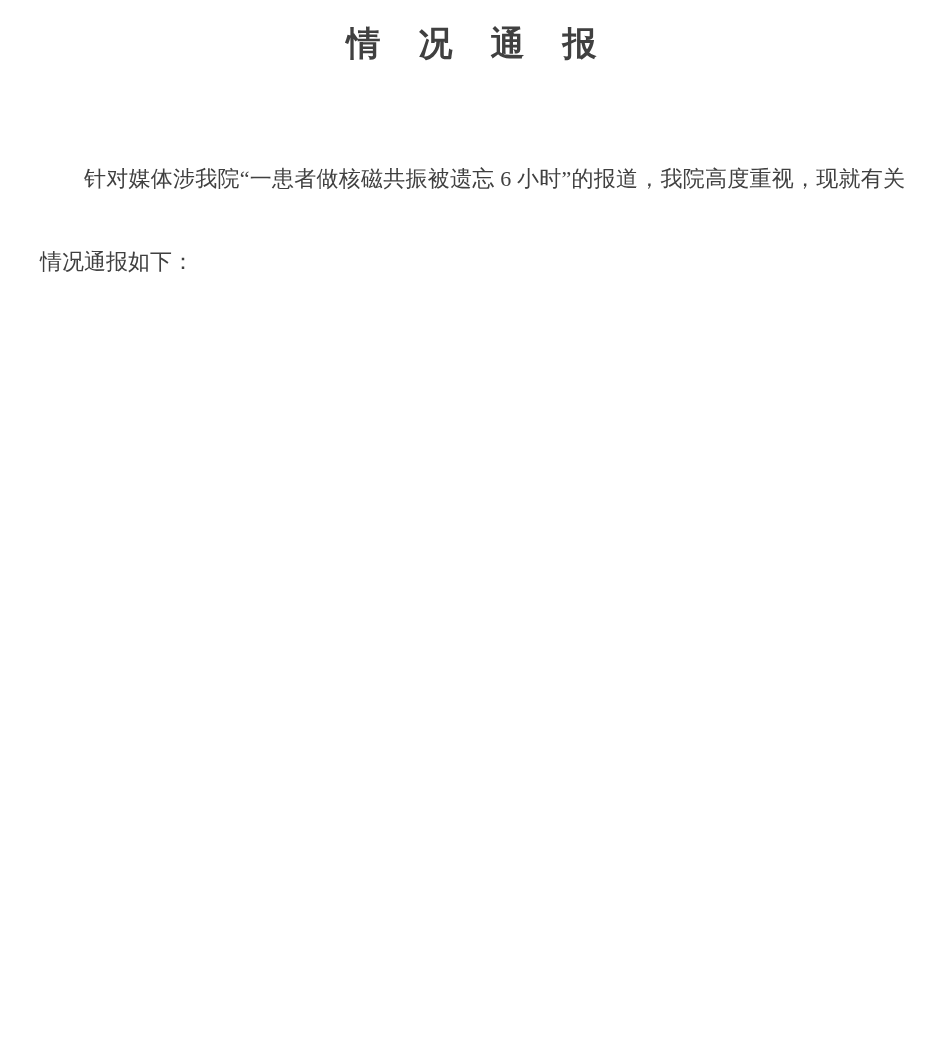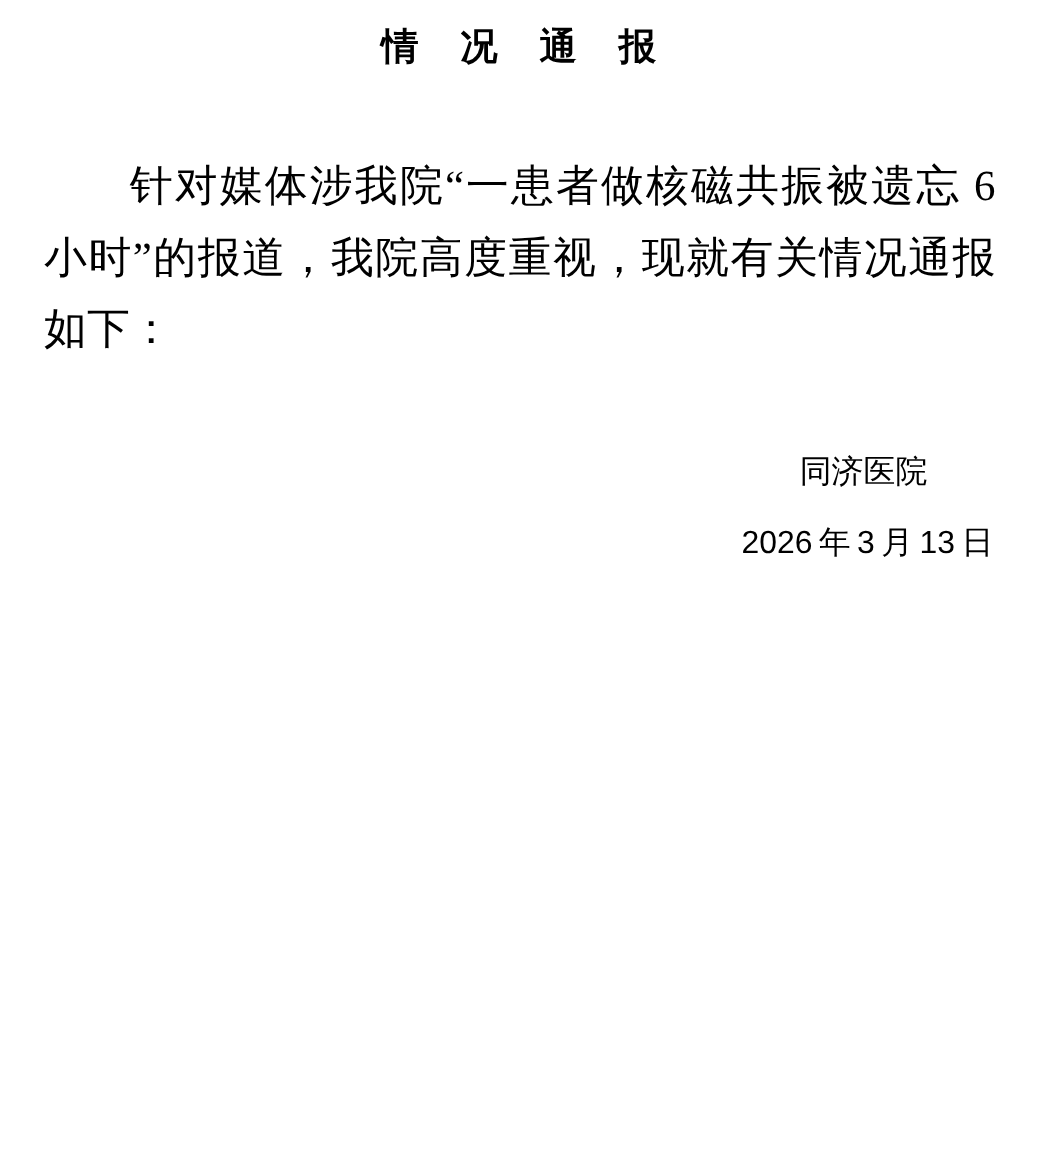--- a/index.html
+++ b/index.html
@@ -7,36 +7,36 @@
     padding: 0;
     background: #ffffff;
   }
   .page {
     position: relative;
     width: 944px;
     height: 1054px;
     box-sizing: border-box;
     padding: 22px 39px 0 40px;
     background: #ffffff;
-    color: #000000;
+    color: #404040;
     font-family: "Liberation Serif", "DejaVu Serif", serif;
     overflow: hidden;
   }
   .doc-title {
     margin: 0 0 71px 0;
     font-size: 34px;
     line-height: 44px;
     font-weight: bold;
     text-align: center;
     letter-spacing: 2px;
   }
   .para {
     margin: 0;
-    font-size: 39px;
-    line-height: 65px;
+    font-size: 22px;
+    line-height: 83px;
     text-align: justify;
     text-indent: 2em;
     word-break: break-all;
   }
   .signature-block {
     margin-top: 65px;
     font-size: 29px;
     line-height: 65px;
     text-align: right;
   }
@@ -56,20 +56,14 @@
 
 <div class="page">
 
   <h1 class="doc-title">情　况　通　报</h1>
 
   <p class="para">针对媒体涉我院“一患者做核磁共振被遗忘 6 小时”的报道，我院高度重视，现就有关情况通报如下：</p>
 
 
 
 
-  <div class="signature-block">
-    <div class="signer-name">同济医院</div>
-    <div class="date-line">
-      <span class="num">2026</span><span>年</span><span class="num">3</span><span>月</span><span class="num">13</span><span>日</span>
-    </div>
-  </div>
 
 </div>
 
 </body></html>

